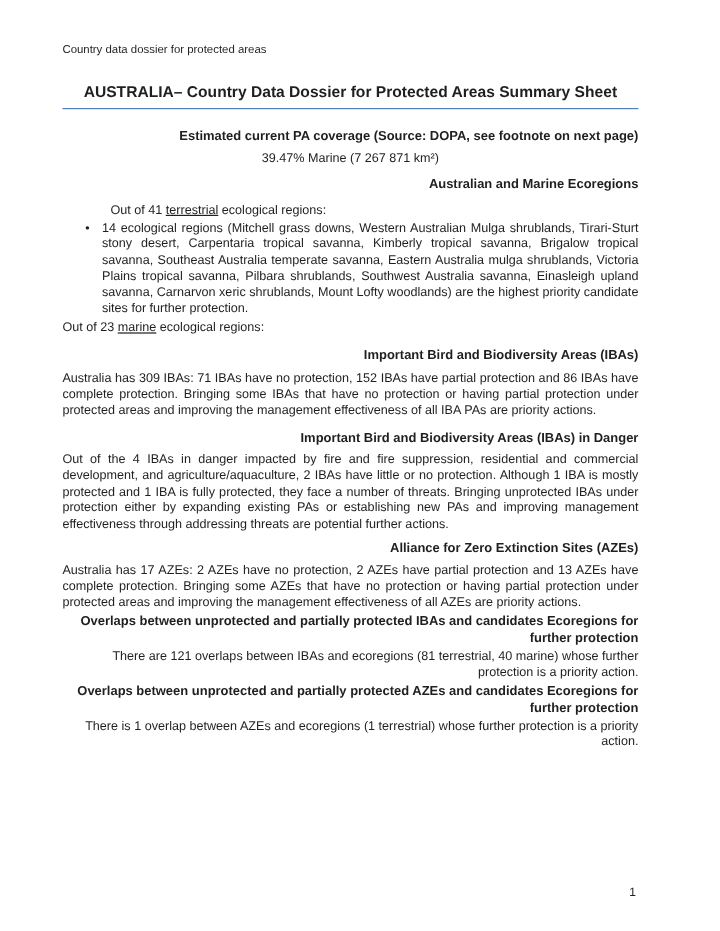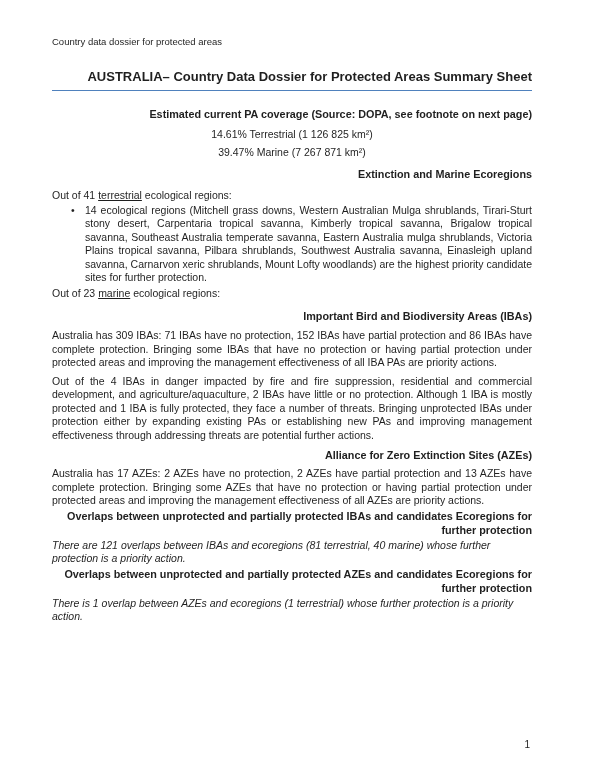--- a/index.html
+++ b/index.html
@@ -18,21 +18,21 @@
   }
   .doc-header {
     font-size: 9.5px;
     line-height: 11px;
     color: #1f1f1f;
   }
   .doc-title {
     margin-top: 21px;
     font-size: 13px;
     font-weight: bold;
-    text-align: right;
+    text-align: center;
     line-height: 17px;
     padding-bottom: 5px;
     border-bottom: 1.5px solid #4f81bd; 
   }
   .section-heading {
     font-size: 10.8px;
     font-weight: bold;
     text-align: right;
     line-height: 14px;
   }
@@ -66,64 +66,64 @@
     content: "\2022";
     position: absolute;
     left: 19px;
     top: 0;
     font-size: 10.5px;
   }
   .mt-cov-head { margin-top: 16px; }
   .mt-cov-line1 { margin-top: 6px; }
   .mt-cov-line2 { margin-top: 4px; }
   .mt-ecoreg-head { margin-top: 8px; }
-  .mt-intro1 { margin-top: 8px; }
+  .mt-intro1 { margin-top: 8px; margin-left: 40px; }
   .mt-intro2 { margin-top: 2px; }
   .mt-iba-head { margin-top: 9px; }
   .mt-iba-body { margin-top: 6px; }
   .mt-danger-head { margin-top: 8px; }
   .mt-danger-body { margin-top: 5px; }
   .mt-aze-head { margin-top: 6px; }
   .mt-aze-body { margin-top: 5px; }
   .mt-ovl-head { margin-top: 1px; }
   .mt-ovl-body { margin-top: 2px; }
-  .ovl-body { text-align: left; font-style: italic; }
+  .ovl-body { text-align: right; }
   .page-number {
     position: absolute;
     right: 54px;
     bottom: 26px;
     font-size: 10px;
     color: #1f1f1f;
   }
 </style>
 </head>
 <body>
 
 <div class="page">
 
   <div class="doc-header">Country data dossier for protected areas</div>
 
   <div class="doc-title">AUSTRALIA– Country Data Dossier for Protected Areas Summary Sheet</div>
 
   <div class="section-heading mt-cov-head">Estimated current PA coverage (Source: DOPA, see footnote on next page)</div>
-  <div class="center-line mt-cov-line1">14.61% Terrestrial (1 126 825 km²)</div>
   <div class="center-line mt-cov-line2">39.47% Marine (7 267 871 km²)</div>
 
-  <div class="section-heading mt-ecoreg-head">Extinction and Marine Ecoregions</div>
+  <div class="section-heading mt-ecoreg-head">Australian and Marine Ecoregions</div>
 
   <div class="intro-line mt-intro1"><span>Out of 41 </span><span class="u">terrestrial</span><span> ecological regions:</span></div>
   <ul class="bullets">
     <li>14 ecological regions (Mitchell grass downs, Western Australian Mulga shrublands, Tirari-Sturt stony desert, Carpentaria tropical savanna, Kimberly tropical savanna, Brigalow tropical savanna, Southeast Australia temperate savanna, Eastern Australia mulga shrublands, Victoria Plains tropical savanna, Pilbara shrublands, Southwest Australia savanna, Einasleigh upland savanna, Carnarvon xeric shrublands, Mount Lofty woodlands) are the highest priority candidate sites for further protection.</li>
   </ul>
 
   <div class="intro-line mt-intro2"><span>Out of 23 </span><span class="u">marine</span><span> ecological regions:</span></div>
 
   <div class="section-heading mt-iba-head">Important Bird and Biodiversity Areas (IBAs)</div>
   <div class="body-par mt-iba-body">Australia has 309 IBAs: 71 IBAs have no protection, 152 IBAs have partial protection and 86 IBAs have complete protection. Bringing some IBAs that have no protection or having partial protection under protected areas and improving the management effectiveness of all IBA PAs are priority actions.</div>
 
+  <div class="section-heading mt-danger-head">Important Bird and Biodiversity Areas (IBAs) in Danger</div>
   <div class="body-par mt-danger-body">Out of the 4 IBAs in danger impacted by fire and fire suppression, residential and commercial development, and agriculture/aquaculture, 2 IBAs have little or no protection. Although 1 IBA is mostly protected and 1 IBA is fully protected, they face a number of threats. Bringing unprotected IBAs under protection either by expanding existing PAs or establishing new PAs and improving management effectiveness through addressing threats are potential further actions.</div>
 
   <div class="section-heading mt-aze-head">Alliance for Zero Extinction Sites (AZEs)</div>
   <div class="body-par mt-aze-body">Australia has 17 AZEs: 2 AZEs have no protection, 2 AZEs have partial protection and 13 AZEs have complete protection. Bringing some AZEs that have no protection or having partial protection under protected areas and improving the management effectiveness of all AZEs are priority actions.</div>
 
   <div class="section-heading mt-ovl-head">Overlaps between unprotected and partially protected IBAs and candidates Ecoregions for further protection</div>
   <div class="body-par ovl-body mt-ovl-body">There are 121 overlaps between IBAs and ecoregions (81 terrestrial, 40 marine) whose further protection is a priority action.</div>
 
   <div class="section-heading mt-ovl-head">Overlaps between unprotected and partially protected AZEs and candidates Ecoregions for further protection</div>
   <div class="body-par ovl-body mt-ovl-body">There is 1 overlap between AZEs and ecoregions (1 terrestrial) whose further protection is a priority action.</div>

